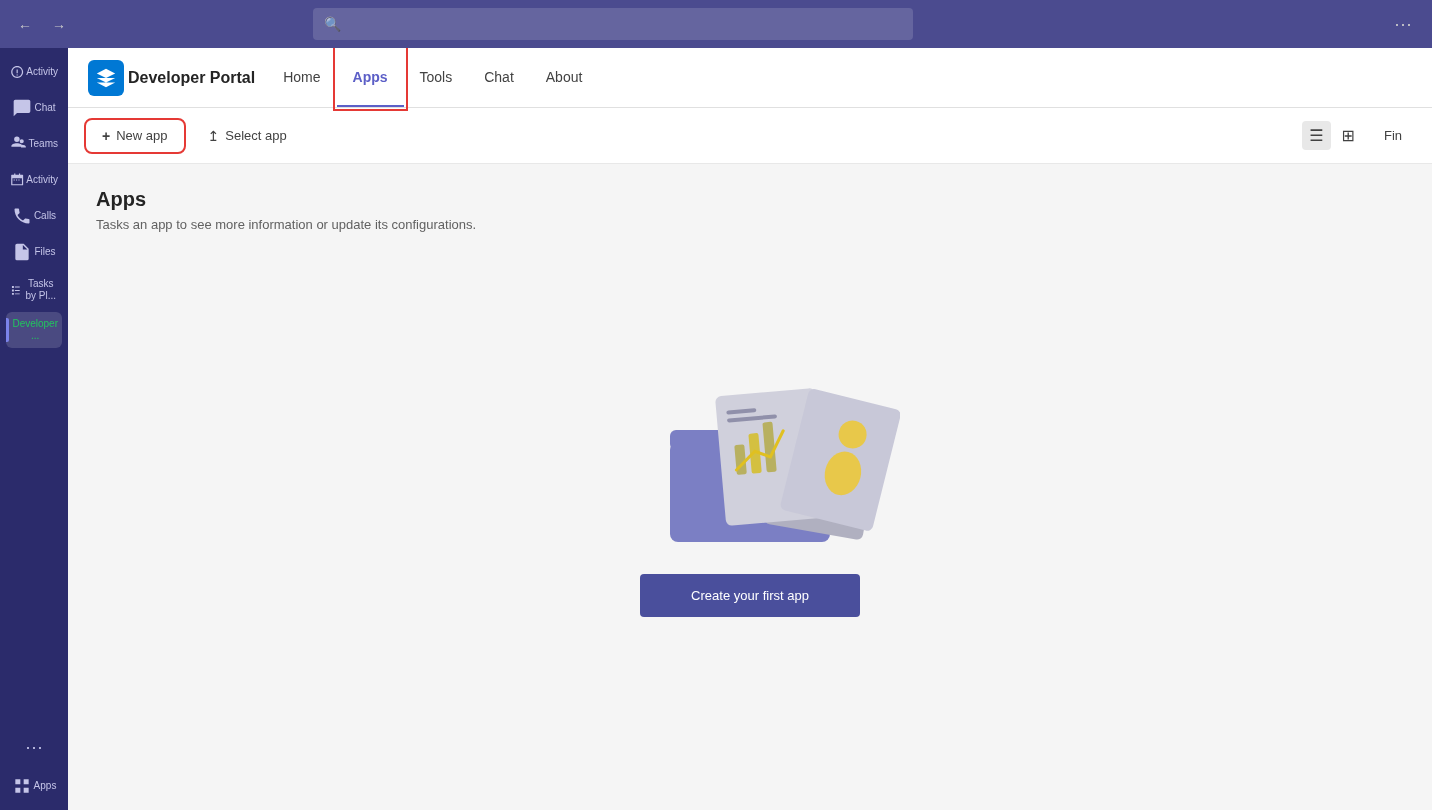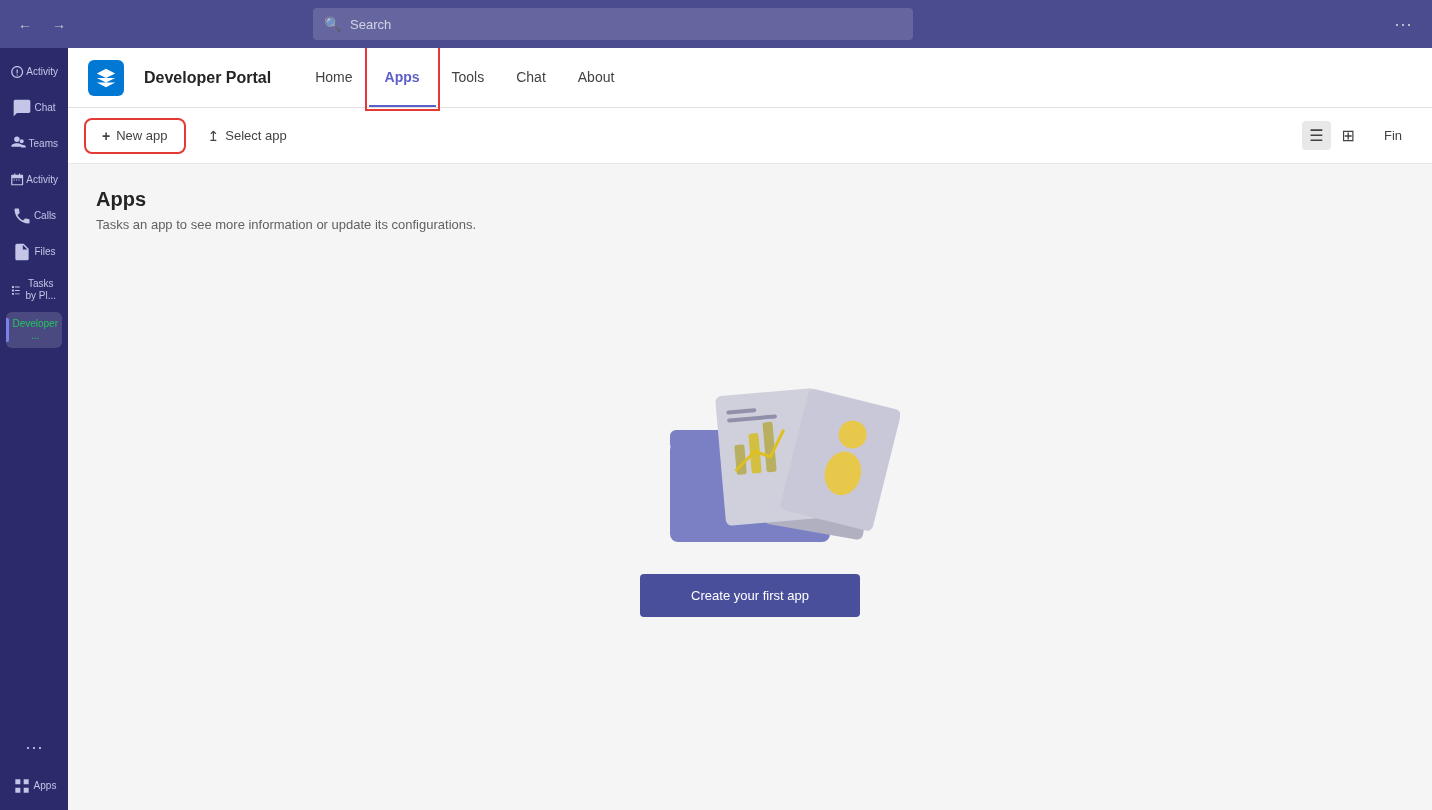--- a/index.html
+++ b/index.html
@@ -129,21 +129,21 @@
     }
 
     
     .app-header {
       height: 60px;
       background: #fff;
       border-bottom: 1px solid #e0e0e0;
       display: flex;
       align-items: center;
       padding: 0 20px;
-      gap: 20px;
+      gap: 4px;
       flex-shrink: 0;
     }
     .app-logo {
       width: 36px;
       height: 36px;
       background: #0078d4;
       border-radius: 6px;
       display: flex;
       align-items: center;
       justify-content: center;
@@ -288,21 +288,20 @@
     }
   </style>
 </head>
 <body>
 
 <div class="topbar">
   <button class="topbar-nav-btn">←</button>
   <button class="topbar-nav-btn">→</button>
   <div class="topbar-search">
     <span class="topbar-search-icon">🔍</span>
-    <input type="text" placeholder="Search" style="">
   </div>
   <span class="topbar-more">···</span>
 </div>
 
 <div class="main-layout">
 
   <div class="sidebar">
 
     <div class="sidebar-item">
       <svg viewBox="0 0 24 24">

